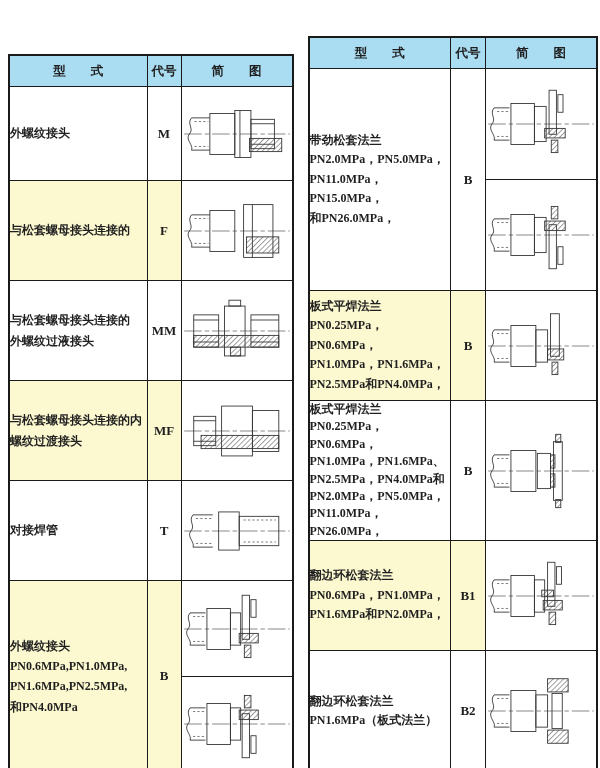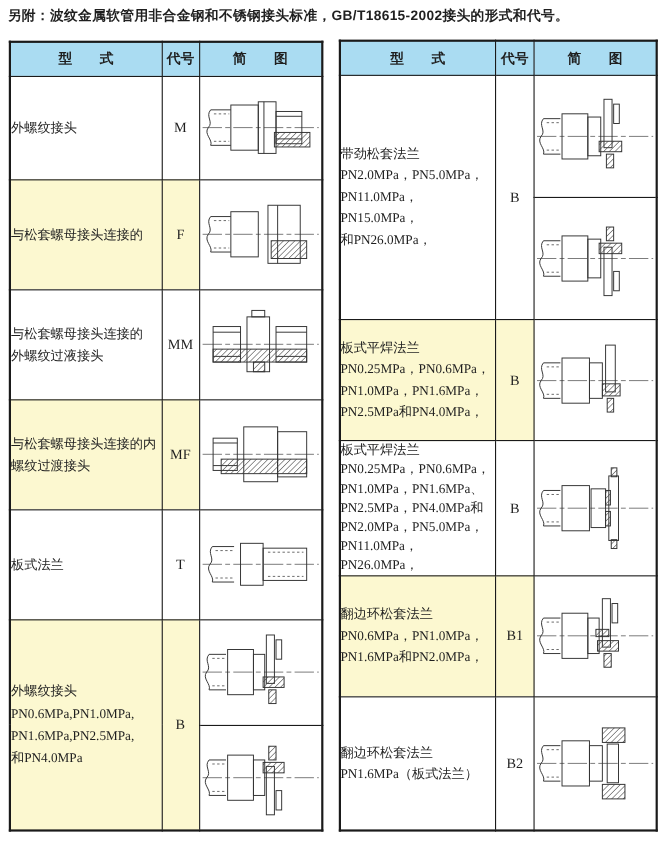--- a/index.html
+++ b/index.html
@@ -6,35 +6,34 @@
     --header-bg:#aadcf2;
     --highlight-bg:#fcf8d0;
     --border:#1a1a1a;
     --text:#1f1f1f;
   }
   html,body{margin:0;padding:0;background:#fff;}
   .page{position:relative;width:600px;height:768px;background:#ffffff;overflow:hidden;color:var(--text);}
   .note{position:absolute;left:7px;top:6px;font:bold 12.5px "Liberation Sans",sans-serif;letter-spacing:.3px;white-space:nowrap;}
   .tables{position:absolute;left:8px;top:36px;display:flex;gap:14px;align-items:flex-end;}
   table.t{border-collapse:collapse;border:2px solid var(--border);table-layout:fixed;}
-  .t td,.t th{border:1px solid var(--border);padding:0;}
+  .t td,.t th{border:1px solid var(--border);padding:0;font-weight:bold;}
   .t th{background:var(--header-bg);font:bold 12.5px "Liberation Serif",serif;height:30px;text-align:center;}
   .type{font:12px/1.7 "Liberation Serif",serif;padding:2px 3px 2px 7px;white-space:pre-line;vertical-align:middle;text-align:left;}
   .t-right .type{line-height:1.62;margin-left:36px;}
   .tight{line-height:1.45 !important;}
   .code{font:13px "Liberation Serif",serif;text-align:center;vertical-align:middle;}
   .diag{vertical-align:middle;background:#fff;}
   .fit{width:110px;height:86px;margin:2px auto;}
   .hl{background:var(--highlight-bg);}
 </style>
 </head>
 <body>
 
 <div class="page">
-  <div class="note">另附：波纹金属软管用非合金钢和不锈钢接头标准，GB/T18615-2002接头的形式和代号。</div>
   <div class="tables">
 
     <table class="t t-left">
       <colgroup>
           <col style="width:138px">
           <col style="width:34px">
           <col style="width:110px">
         </colgroup>
       <tbody>
           <tr>
@@ -139,21 +138,21 @@
                     <line x1="16" y1="66" x2="46" y2="66"></line>
                     <rect x="54" y="18" width="42" height="68"></rect>
                     <rect x="96" y="24" width="36" height="56"></rect>
                     <rect x="26" y="58" width="106" height="18" fill="url(#hp4)"></rect>
                     <line x1="3" y1="52" x2="147" y2="52" stroke-width="0.8" stroke-dasharray="24 4 6 4"></line>
                   </g>
                 </svg></div>
             </td>
       </tr>
       <tr style="height:100px">
-        <td class="type">板式法兰</td>
+        <td class="type">对接焊管</td>
         <td class="code">T</td>
         <td class="diag">
               <div class="fit"><svg viewBox="0 0 150 104" width="100%" height="100%" preserveAspectRatio="xMidYMid meet">
                   <defs>
                     <pattern id="hp5" width="5" height="5" patternUnits="userSpaceOnUse" patternTransform="rotate(45)">
                       <line x1="0" y1="0" x2="0" y2="5" stroke="#444" stroke-width="1.4"></line>
                     </pattern>
                   </defs>
                   <g fill="none" stroke="#333" stroke-width="1.2">
                     <path d="M 15 30 C 8 38 19 45 12 52 C 6 60 18 67 15 74"></path>

